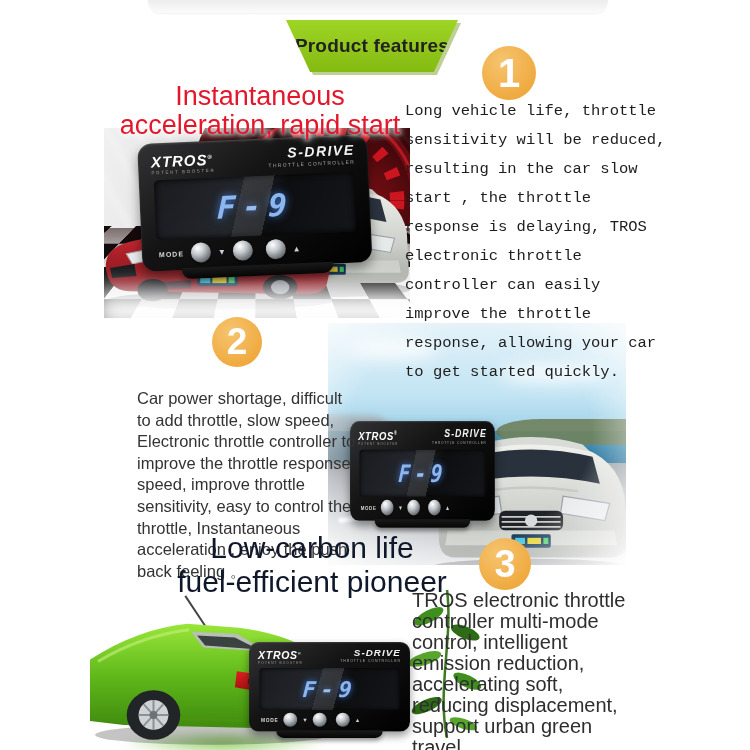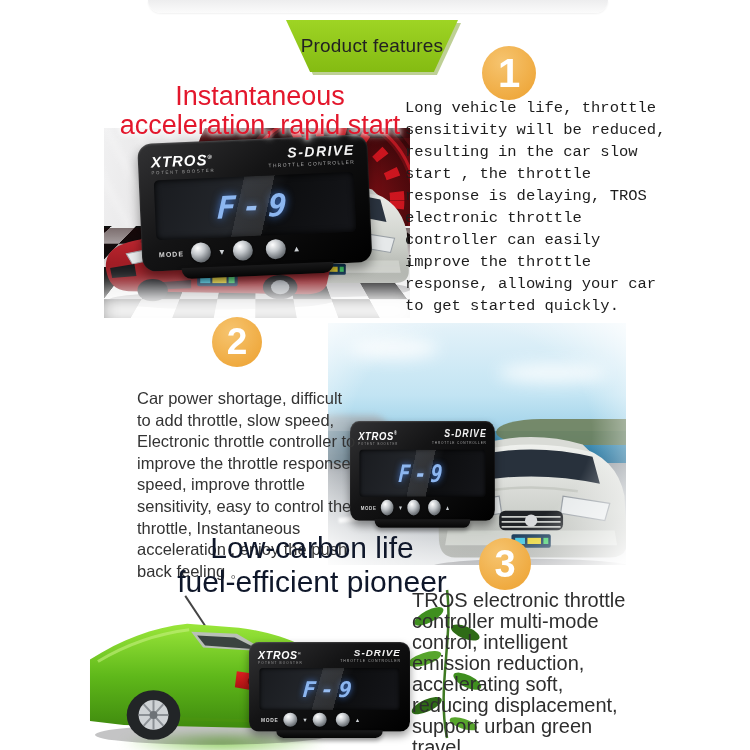--- a/index.html
+++ b/index.html
@@ -13,41 +13,41 @@
   
   #top-remnant { left:148px; top:0; width:460px; height:13px; border-radius:0 0 14px 14px;
     background:linear-gradient(180deg,#ededee,#fbfbfb); box-shadow:0 1px 2px rgba(0,0,0,.06); }
 
   
   #banner { left:286px; top:20px; width:172px; height:52px; z-index:6;
     filter:drop-shadow(3px 3px 0 rgba(110,150,20,.45)); }
   #banner .shape { width:100%; height:100%; background:linear-gradient(180deg,#9ed424,#84bb12);
     clip-path:polygon(0% 0%,100% 0%,86% 100%,14% 100%);
     display:flex; align-items:center; justify-content:center; }
-  #banner .label { font-size:19px; font-weight:400; color:#222; letter-spacing:.2px; }
+  #banner .label { font-size:19px; font-weight:700; color:#222; letter-spacing:.2px; }
 
   
   .num-circle { border-radius:50%; background:radial-gradient(circle at 38% 30%, #f6c46f, #efa93e 75%);
     color:#fff; font-weight:700; display:flex; align-items:center; justify-content:center; z-index:7; }
   #circle1 { left:482px; top:46px; width:54px; height:54px; font-size:40px; }
   #circle2 { left:212px; top:317px; width:50px; height:50px; font-size:37px; }
   #circle3 { left:479px; top:538px; width:52px; height:52px; font-size:38px; }
 
   
   #heading1 { left:100px; top:82px; width:320px; text-align:center; z-index:5;
     font-size:27px; line-height:29px; font-weight:400; color:#e3172c;
     text-shadow:0 0 4px #fff,0 0 7px #fff,0 0 10px rgba(255,255,255,.9); }
   #heading2 { left:330px; top:331px; width:202px; text-align:center; z-index:5;
     font-size:26px; line-height:32px; font-weight:700; color:#cf1238; }
   #heading3 { left:112px; top:531px; width:400px; text-align:center; z-index:5;
     font-size:30px; line-height:34px; font-weight:400; color:#0f172a; }
 
   
   #text1 { left:405px; top:97px; width:300px; z-index:5; color:#1d1d1d;
-    font-family:"Liberation Mono","DejaVu Sans Mono",monospace; font-size:15.5px; line-height:22px; }
+    font-family:"Liberation Mono","DejaVu Sans Mono",monospace; font-size:15.5px; line-height:29px; }
   #text2 { left:137px; top:360px; width:252px; z-index:5; color:#333;
     font-size:16.5px; line-height:21.6px;margin-top:28px; }
   #text3 { left:412px; top:590px; width:280px; z-index:5; color:#2e2e2e;
     font-size:20px; line-height:21px; }
 
   
   #photo1 { left:104px; top:128px; width:306px; height:190px; z-index:2; overflow:hidden;
     background:linear-gradient(100deg,#f0f0f1 0%,#dcdadb 42%,#6b1116 74%,#1d0507 100%); }
   #photo1 .streaks { position:absolute; left:-20px; top:-10px; width:220px; height:140px; opacity:.35;
     background:repeating-linear-gradient(62deg, rgba(255,255,255,.9) 0 5px, transparent 5px 26px); filter:blur(3px); }

